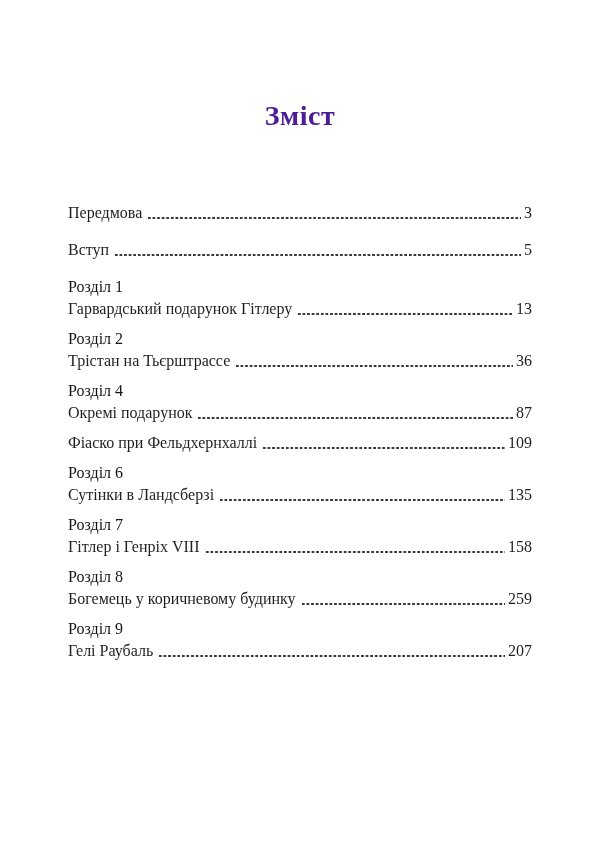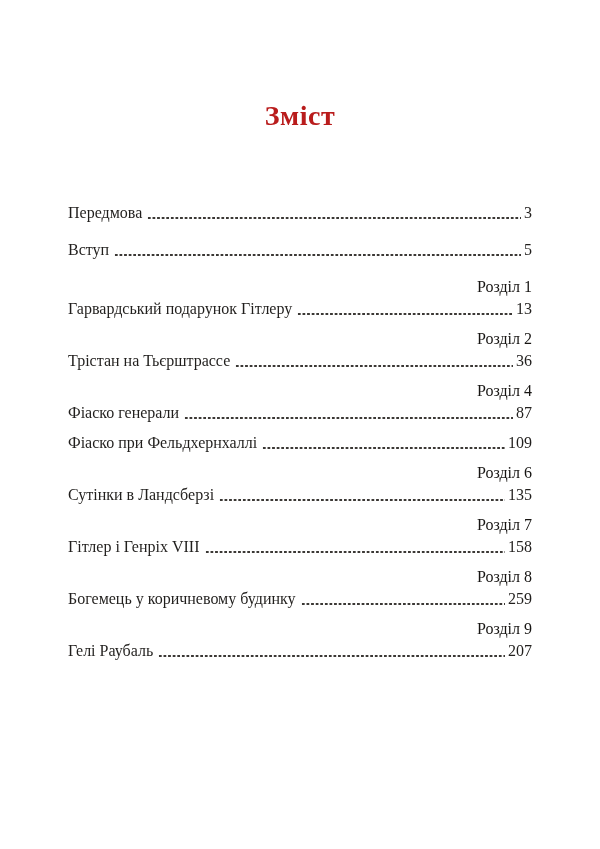--- a/index.html
+++ b/index.html
@@ -19,25 +19,24 @@
     padding: 98px 68px 0 68px;
     overflow: hidden;
   }
   h1.toc-title {
     margin: 0 0 68px 0;
     text-align: center;
     font-size: 28px;
     line-height: 36px;
     font-weight: bold;
     letter-spacing: 0.5px;
-    color: #b91c1c;
+    color: #4c1d95;
   }
   .toc {
     font-size: 16px;
-    text-align: right;
   }
   .toc-entry {
     display: flex;
     align-items: baseline;
     line-height: 22px;
     font-size: 16px;
   }
   .toc-entry.front {
     margin-bottom: 15px;
   }
@@ -109,21 +108,21 @@
       <span class="label">Трістан на Тьєрштрассе</span>
       <span class="dots"></span>
       <span class="pagenum">36</span>
     </div>
   </div>
 
 
   <div class="chapter">
     <div class="chapter-heading">Розділ 4</div>
     <div class="toc-entry">
-      <span class="label">Фіаско генерали</span>
+      <span class="label">Окремі подарунок</span>
       <span class="dots"></span>
       <span class="pagenum">87</span>
     </div>
   </div>
 
   <div class="chapter">
     <div class="toc-entry">
       <span class="label">Фіаско при Фельдхернхаллі</span>
       <span class="dots"></span>
       <span class="pagenum">109</span>

